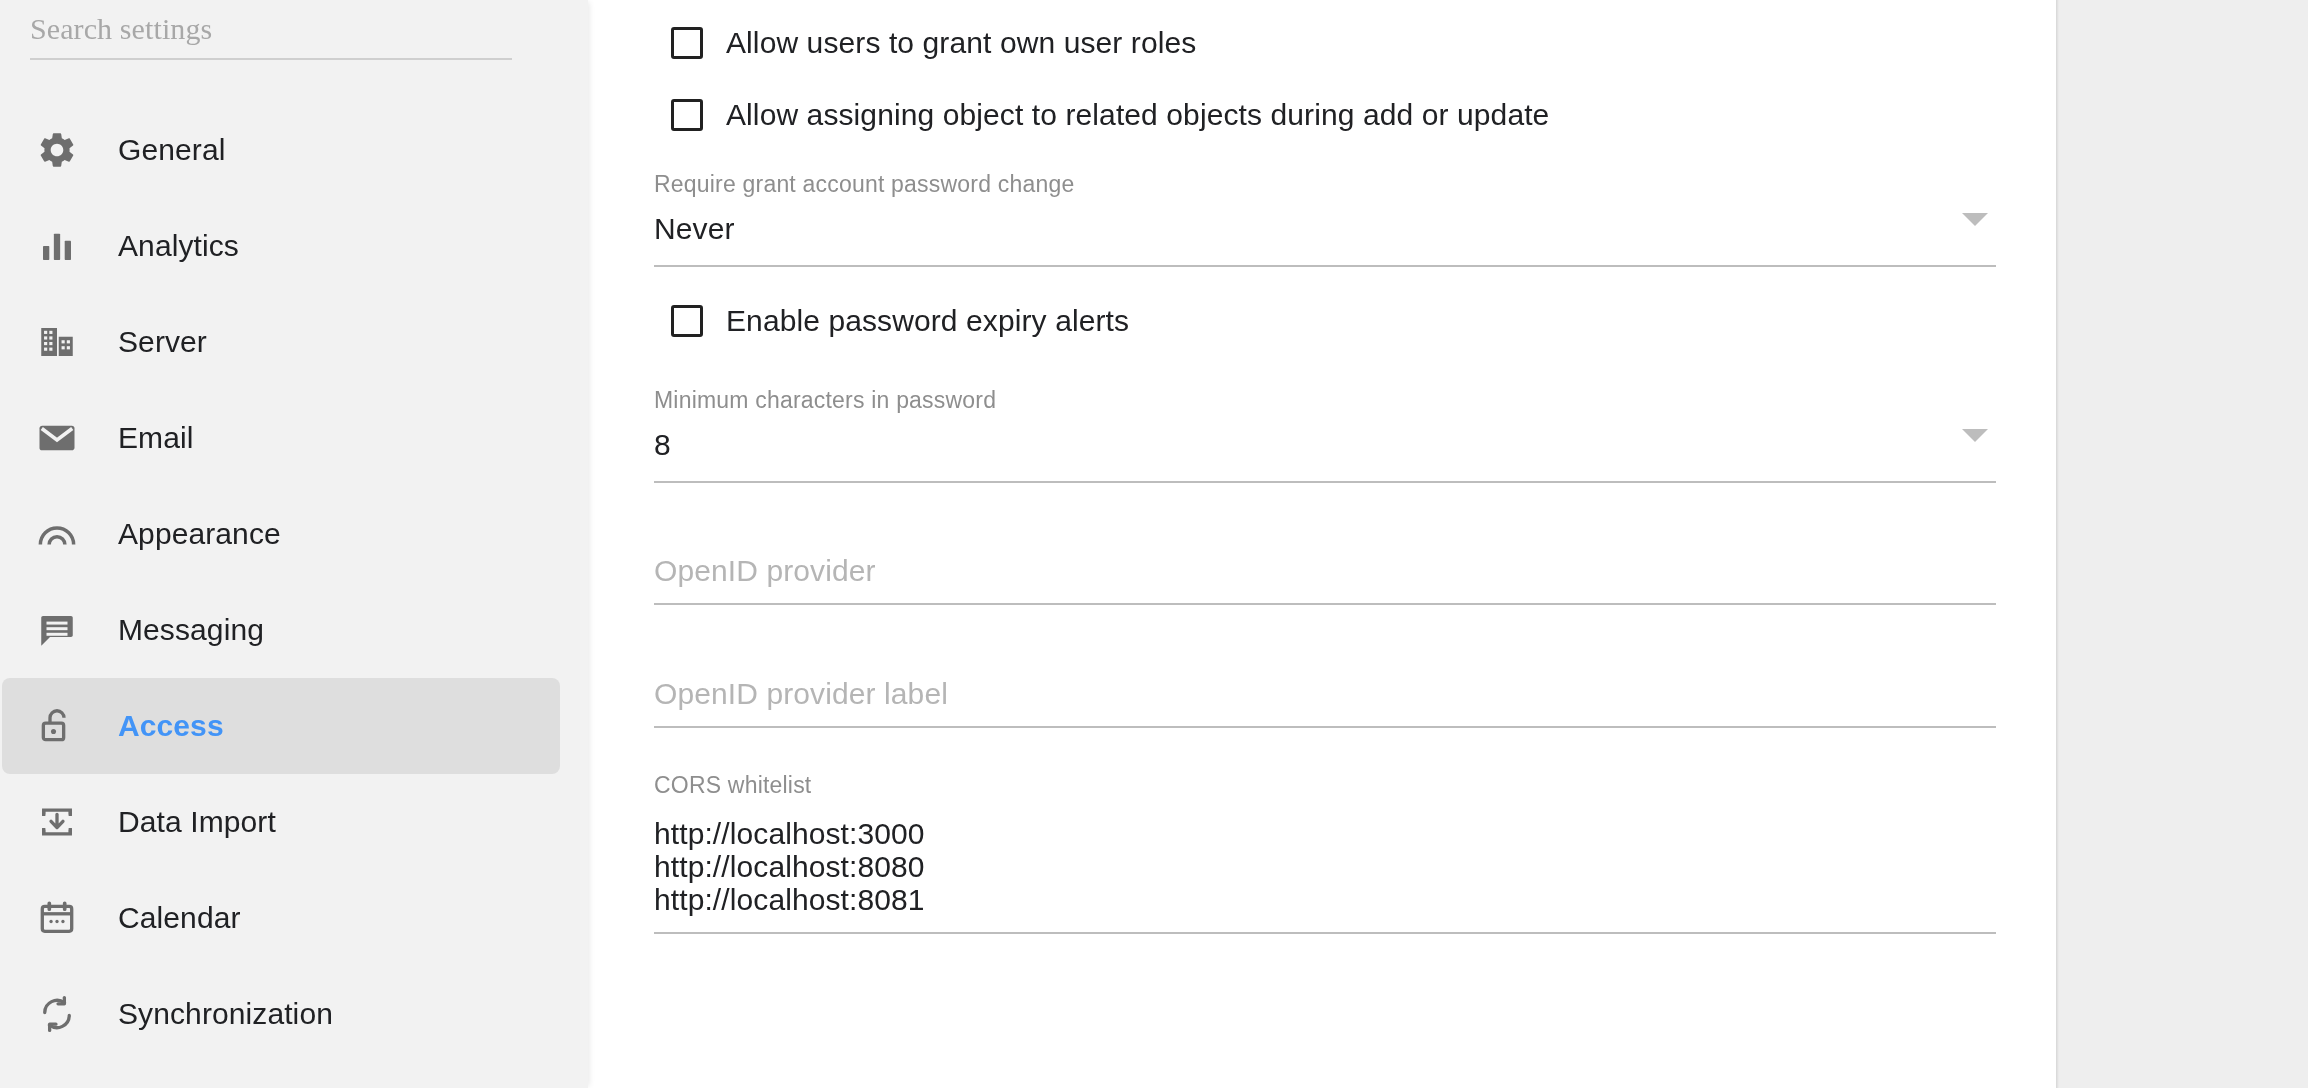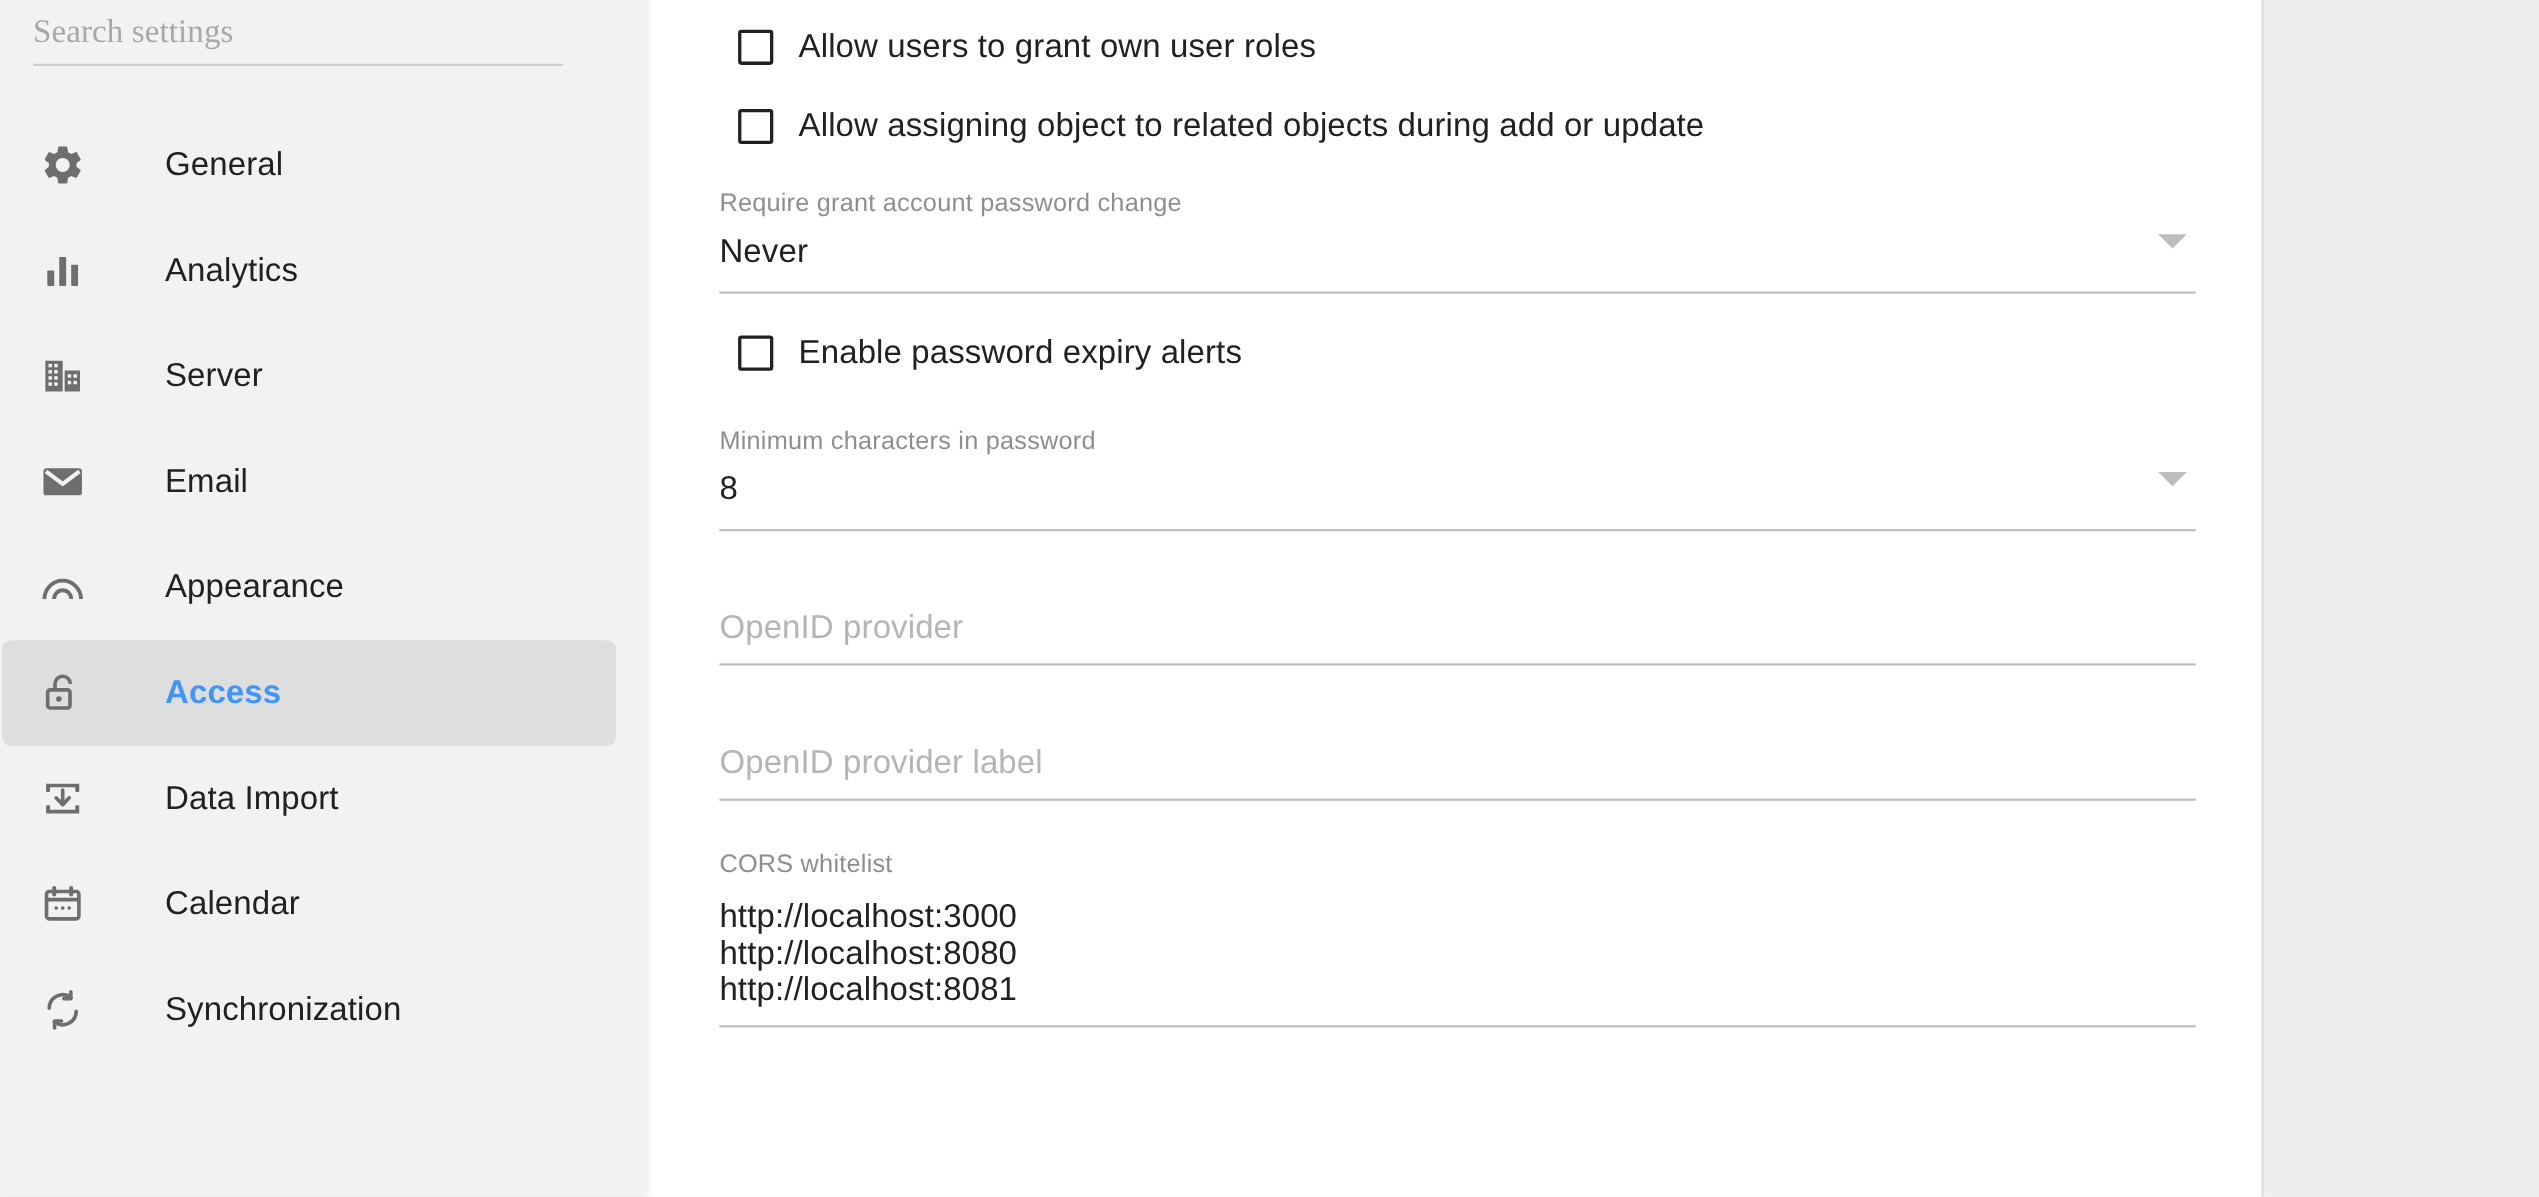--- a/index.html
+++ b/index.html
@@ -65,21 +65,20 @@
 
   .nav-item {
     position: relative;
     height: 96px;
     display: flex;
     align-items: center;
     cursor: pointer;
     border-radius: 8px;
     margin: 0 28px 0 2px;
     box-sizing: border-box;
-    gap: 32px;
   }
   .nav-item.active {
     background: #dedede;
   }
   .nav-icon {
     width: 46px;
     margin-left: 32px;
     display: flex;
     align-items: center;
     justify-content: center;
@@ -273,20 +272,31 @@
       <div class="nav-item">
         <span class="nav-icon">
           <svg width="42" height="42" viewBox="0 0 24 24" fill="none" stroke="#6e6e6e" stroke-width="2">
             <path d="M2.5 18a9.5 9.5 0 0 1 19 0"></path>
             <path d="M7.5 18a4.5 4.5 0 0 1 9 0"></path>
           </svg>
         </span>
         <span class="nav-label">Appearance</span>
       </div>
 
+      <div class="nav-item">
+        <span class="nav-icon">
+          <svg width="42" height="42" viewBox="0 0 24 24" fill="#6e6e6e">
+            <path d="M4 4h16c.55 0 1 .45 1 1v10c0 .55-.45 1-1 1H8l-5 5V5c0-.55.45-1 1-1z"></path>
+            <rect x="6" y="7.2" width="12" height="1.7" fill="#f2f2f2"></rect>
+            <rect x="6" y="10.4" width="12" height="1.7" fill="#f2f2f2"></rect>
+            <rect x="6" y="13.6" width="12" height="1.7" fill="#f2f2f2"></rect>
+          </svg>
+        </span>
+        <span class="nav-label">Messaging</span>
+      </div>
 
       <div class="nav-item active">
         <span class="nav-icon">
           <svg width="42" height="42" viewBox="0 0 24 24" fill="none" stroke="#6e6e6e" stroke-width="1.9">
             <rect x="4.2" y="10.4" width="11.6" height="9.4" rx="1.3"></rect>
             <path d="M8 10.4V7.3a4 4 0 0 1 8 0"></path>
             <circle cx="10" cy="15.1" r="1.45" fill="#6e6e6e" stroke="none"></circle>
           </svg>
         </span>
         <span class="nav-label">Access</span>

